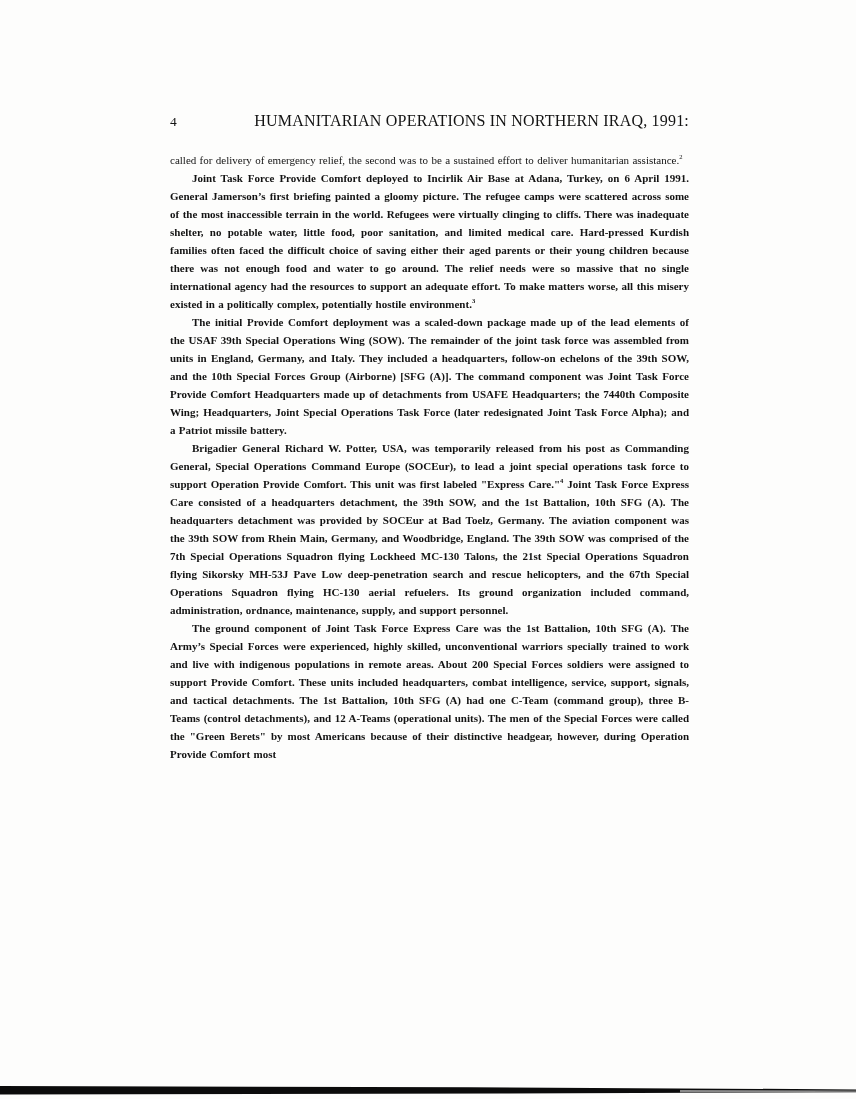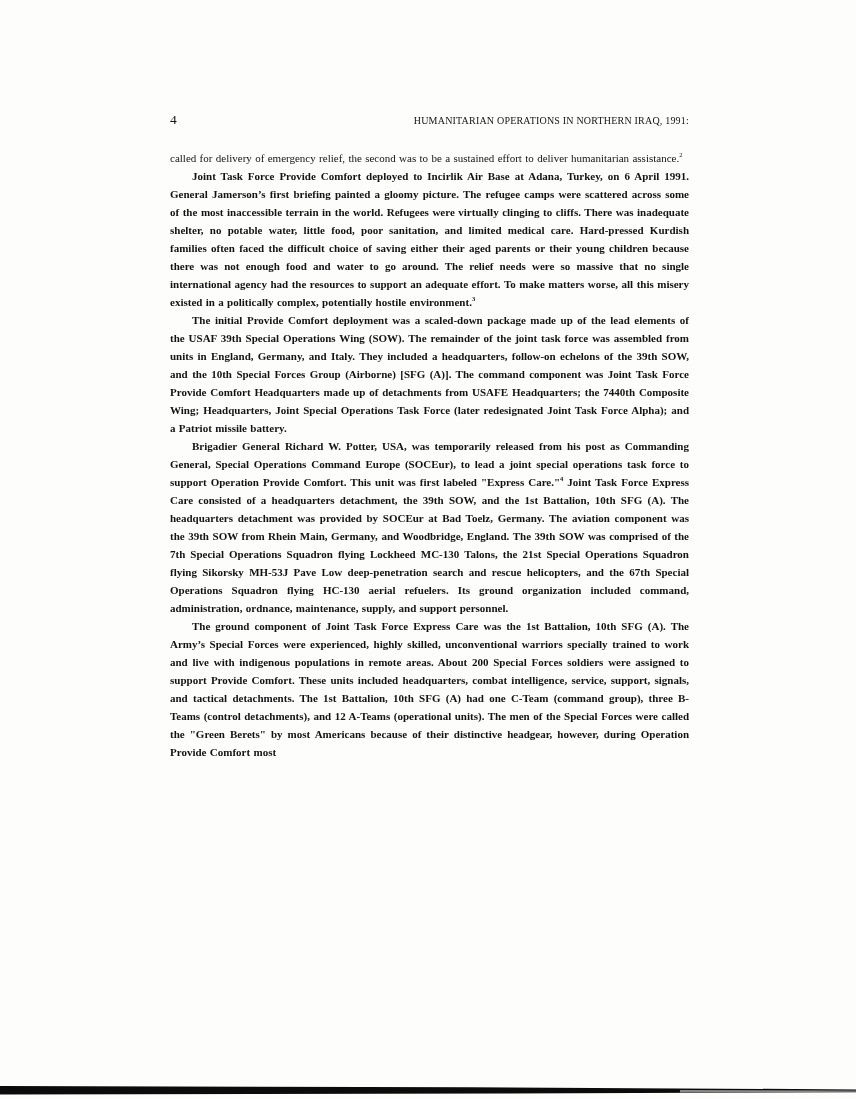--- a/index.html
+++ b/index.html
@@ -28,21 +28,21 @@
     display: flex;
     justify-content: space-between;
     align-items: baseline;
     margin-bottom: 21px;
   }
   .page-number {
     font-size: 13.5px;
     letter-spacing: 0.5px;
   }
   .head-title {
-    font-size: 10px;
+    font-size: 16px;
     letter-spacing: 0.2px;
     white-space: nowrap;
   }
   .body-text p.para {
     margin: 0;
     font-size: 11px;
     line-height: 18px;
     text-align: justify;
     word-spacing: 0.6px;
   }

